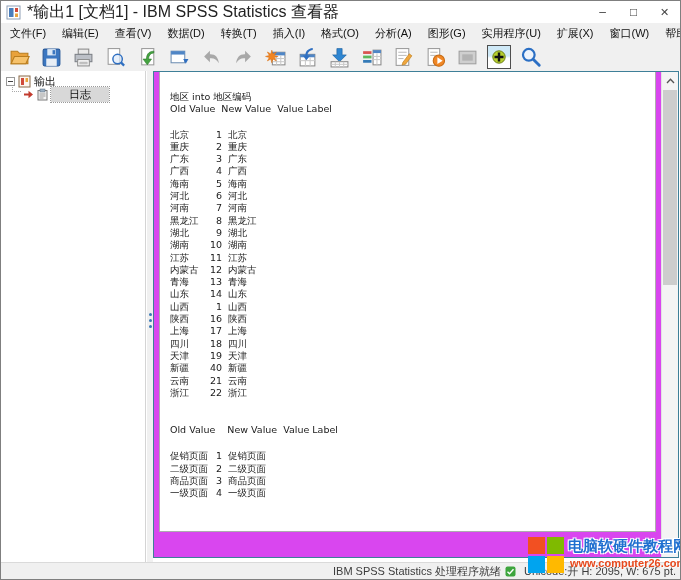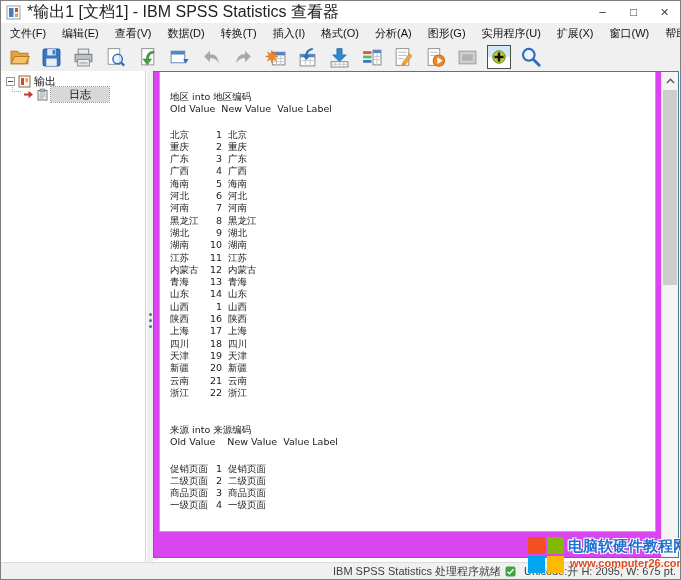--- a/index.html
+++ b/index.html
@@ -406,40 +406,39 @@
             </div>
 
             <div class="out-row">
               <span class="c-old">天津</span>
               <span class="c-num">19</span>
               <span class="c-label">天津</span>
             </div>
 
             <div class="out-row">
               <span class="c-old">新疆</span>
-              <span class="c-num">20</span>
+              <span class="c-num">40</span>
               <span class="c-label">新疆</span>
             </div>
 
             <div class="out-row">
               <span class="c-old">云南</span>
               <span class="c-num">21</span>
               <span class="c-label">云南</span>
             </div>
 
             <div class="out-row">
               <span class="c-old">浙江</span>
               <span class="c-num">22</span>
               <span class="c-label">浙江</span>
             </div>
           </div>
       </div>
 
       <div class="section sec-2">
-        <div class="sec-line">来源 into 来源编码</div>
         <div class="sec-line">Old Value    New Value  Value Label</div>
         <div class="rows-2">
 
             <div class="out-row">
               <span class="c-old">促销页面</span>
               <span class="c-num">1</span>
               <span class="c-label">促销页面</span>
             </div>
 
             <div class="out-row">

